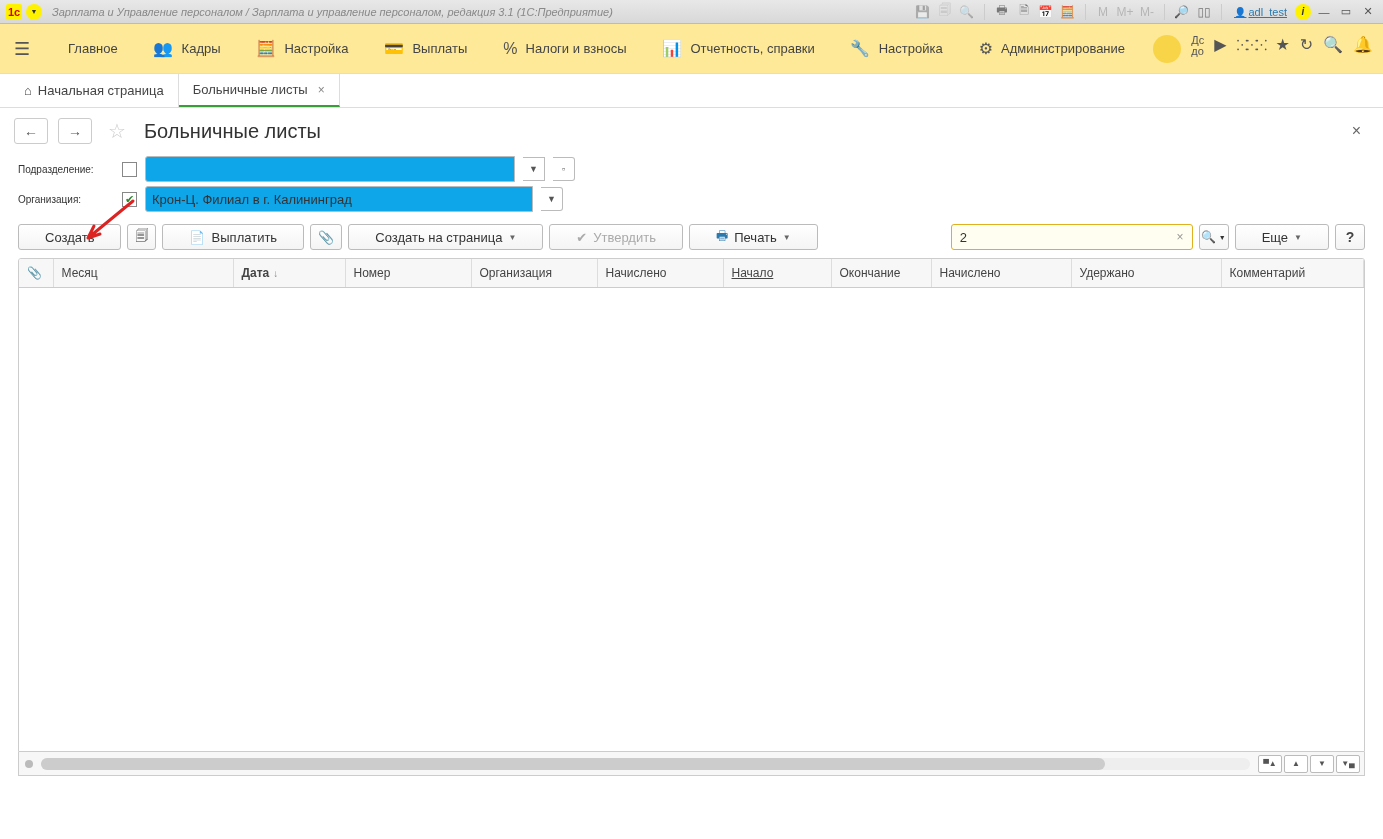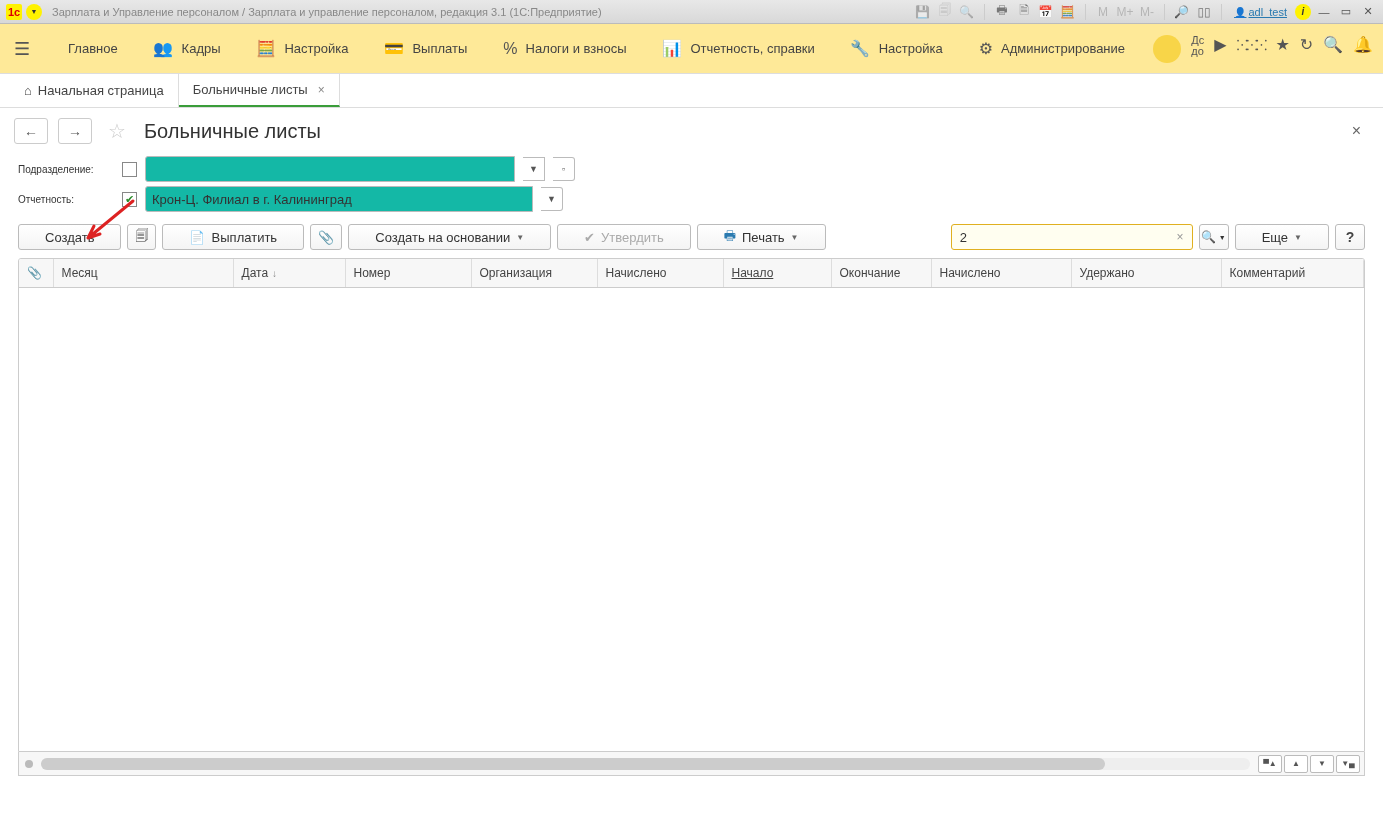--- a/index.html
+++ b/index.html
@@ -1,20 +1,20 @@
 <!DOCTYPE html>
 <html><head>
 <meta charset="utf-8">
 <style>
 * { box-sizing: border-box; margin: 0; padding: 0; }
 body { font-family: Arial, sans-serif; font-size: 12px; color: #333; background: #fff; width: 1383px; }
 .titlebar { height: 24px; background: linear-gradient(#e8e8e8,#d8d8d8); border-bottom: 1px solid #bbb; display: flex; align-items: center; padding: 0 6px; gap: 4px; }
 .titlebar .logo1c { width: 16px; height: 16px; background: #fff200; border-radius: 2px; display: flex; align-items: center; justify-content: center; font-size: 11px; font-weight: bold; color: #d00; }
 .titlebar .dropdown-btn { width: 16px; height: 16px; background: #fff200; border-radius: 8px; display: flex; align-items: center; justify-content: center; font-size: 7px; }
-.titlebar .title-text { color: #888; font-size: 11px; margin-left: 6px; flex: 1; }
+.titlebar .title-text { color: #888; font-size: 11px; margin-left: 6px; flex: 1; font-style: italic; }
 .titlebar .tb-icon { width: 18px; height: 18px; display: flex; align-items: center; justify-content: center; color: #777; font-size: 12px; cursor: pointer; }
 .titlebar .tb-icon.disabled { opacity: 0.4; }
 .titlebar .sep { width: 1px; height: 16px; background: #ccc; margin: 0 4px; }
 .titlebar .user-link { color: #2a7ab0; font-size: 11px; text-decoration: underline; cursor: pointer; margin: 0 4px; }
 .titlebar .user-link::before { content: "👤"; margin-right: 2px; font-size: 10px; }
 .titlebar .info-btn { width: 16px; height: 16px; background: #fff200; border-radius: 8px; display: flex; align-items: center; justify-content: center; font-size: 10px; font-style: italic; font-weight: bold; color: #333; }
 .titlebar .win-btn { width: 18px; height: 16px; display: flex; align-items: center; justify-content: center; font-size: 11px; color: #555; cursor: pointer; }
 
 .menubar { height: 50px; background: #fee998; display: flex; align-items: center; padding: 0 10px; border-bottom: 1px solid #ddd; }
 .menubar .burger { width: 24px; height: 24px; display: flex; align-items: center; justify-content: center; font-size: 18px; color: #555; margin-right: 16px; cursor: pointer; }
@@ -34,21 +34,21 @@
 .form-header .nav-btn { width: 34px; height: 26px; border: 1px solid #ccc; background: #fff; border-radius: 3px; display: flex; align-items: center; justify-content: center; cursor: pointer; font-size: 14px; color: #555; }
 .form-header .star { font-size: 20px; color: #ccc; cursor: pointer; margin-left: 6px; }
 .form-header h1 { font-size: 20px; font-weight: normal; color: #333; margin-left: 8px; }
 .form-header .form-close { margin-left: auto; font-size: 16px; color: #666; cursor: pointer; padding: 4px 8px; }
 
 .filters { padding: 4px 18px; }
 .filter-row { display: flex; align-items: center; height: 30px; gap: 8px; }
 .filter-row .lbl { width: 96px; font-size: 10px; color: #333; }
 .filter-row .chk { width: 15px; height: 15px; border: 1px solid #888; cursor: pointer; display: flex; align-items: center; justify-content: center; }
 .filter-row .chk.checked::after { content: "✔"; color: #2a8a2a; font-size: 11px; }
-.filter-row .fld { width: 370px; height: 24px; border: 1px solid #bbb; border-radius: 3px; background: #14b8a6; padding: 12px 6px; font-size: 13px; color: #333; display: flex; align-items: center; }
+.filter-row .fld { width: 370px; height: 24px; border: 1px solid #bbb; border-radius: 3px; background: #0ea5e9; padding: 12px 6px; font-size: 13px; color: #333; display: flex; align-items: center; }
 .filter-row .fld-btn { width: 22px; height: 24px; border: 1px solid #bbb; border-left: none; background: #fff; display: flex; align-items: center; justify-content: center; cursor: pointer; font-size: 9px; color: #555; }
 .filter-row .fld-btn.first { border-radius: 0; }
 .filter-row .fld-btn.last { border-radius: 0 3px 3px 0; }
 .filter-row .fld.org { width: 388px; }
 
 .toolbar { display: flex; align-items: center; padding: 6px 18px 8px; gap: 6px; position: relative; }
 .toolbar .btn { height: 26px; padding: 0 26px; border: 1px solid #bbb; background: linear-gradient(#fff,#f4f4f4); border-radius: 3px; display: flex; align-items: center; gap: 6px; cursor: pointer; font-size: 13px; color: #333; }
 .toolbar .btn.icon-only { padding: 0 7px; }
 .toolbar .btn.disabled { color: #aaa; cursor: default; }
 .toolbar .btn .caret { font-size: 8px; color: #666; }
@@ -171,21 +171,21 @@
 
 <div class="filters">
   <div class="filter-row">
     <span class="lbl">Подразделение:</span>
     <div class="chk"></div>
     <div class="fld" style="border-radius:3px 0 0 3px;"></div>
     <div class="fld-btn first">▼</div>
     <div class="fld-btn last">▫</div>
   </div>
   <div class="filter-row">
-    <span class="lbl">Отчетность:</span>
+    <span class="lbl">Организация:</span>
     <div class="chk checked"></div>
     <div class="fld org" style="border-radius:3px 0 0 3px;">Крон-Ц. Филиал в г. Калининград</div>
     <div class="fld-btn last">▼</div>
   </div>
 </div>
 
 <div class="toolbar">
   <div class="red-arrow">
     <svg class="arrow-svg" viewBox="0 0 60 50">
         <path d="M55 5 L 10 42 M10 42 L 22 38 M10 42 L 16 30" stroke="#d22" stroke-width="3" fill="none" stroke-linecap="round"></path>
@@ -198,21 +198,21 @@
       <span class="bi">🗐</span>
     </div>
   <div class="btn">
       <span class="bi" style="color:#3a9d3a;">📄</span>
       <span>Выплатить</span>
     </div>
   <div class="btn icon-only">
       <span class="bi">📎</span>
     </div>
   <div class="btn">
-      <span>Создать на основании</span>
+      <span>Создать на страница</span>
       <span class="caret">▼</span>
     </div>
   <div class="btn disabled">
       <span class="bi">✔</span>
       <span>Утвердить</span>
     </div>
   <div class="btn">
       <span class="bi" style="color:#2a7ab0;">🖶</span>
       <span>Печать</span>
       <span class="caret">▼</span>
@@ -229,21 +229,21 @@
     </div>
   <div class="sq-btn help">?</div>
 </div>
 
 <div class="grid">
   <table>
     <thead>
       <tr>
         <th style="width:34px;">📎</th>
         <th style="width:180px;"><span>Месяц</span></th>
-        <th style="width:112px;"><span>Дата</span><span class="sort">↓</span></th>
+        <th style="width:112px;font-weight:bold;"><span>Дата</span><span class="sort">↓</span></th>
         <th style="width:126px;"><span>Номер</span></th>
         <th style="width:126px;"><span>Организация</span></th>
         <th style="width:126px;"><span>Начислено</span></th>
         <th style="width:108px;text-decoration:underline;"><span>Начало</span></th>
         <th style="width:100px;margin-left:20px;"><span>Окончание</span></th>
         <th style="width:140px;"><span>Начислено</span></th>
         <th style="width:150px;margin-left:16px;"><span>Удержано</span></th>
         <th><span>Комментарий</span></th>
       </tr>
     </thead>

